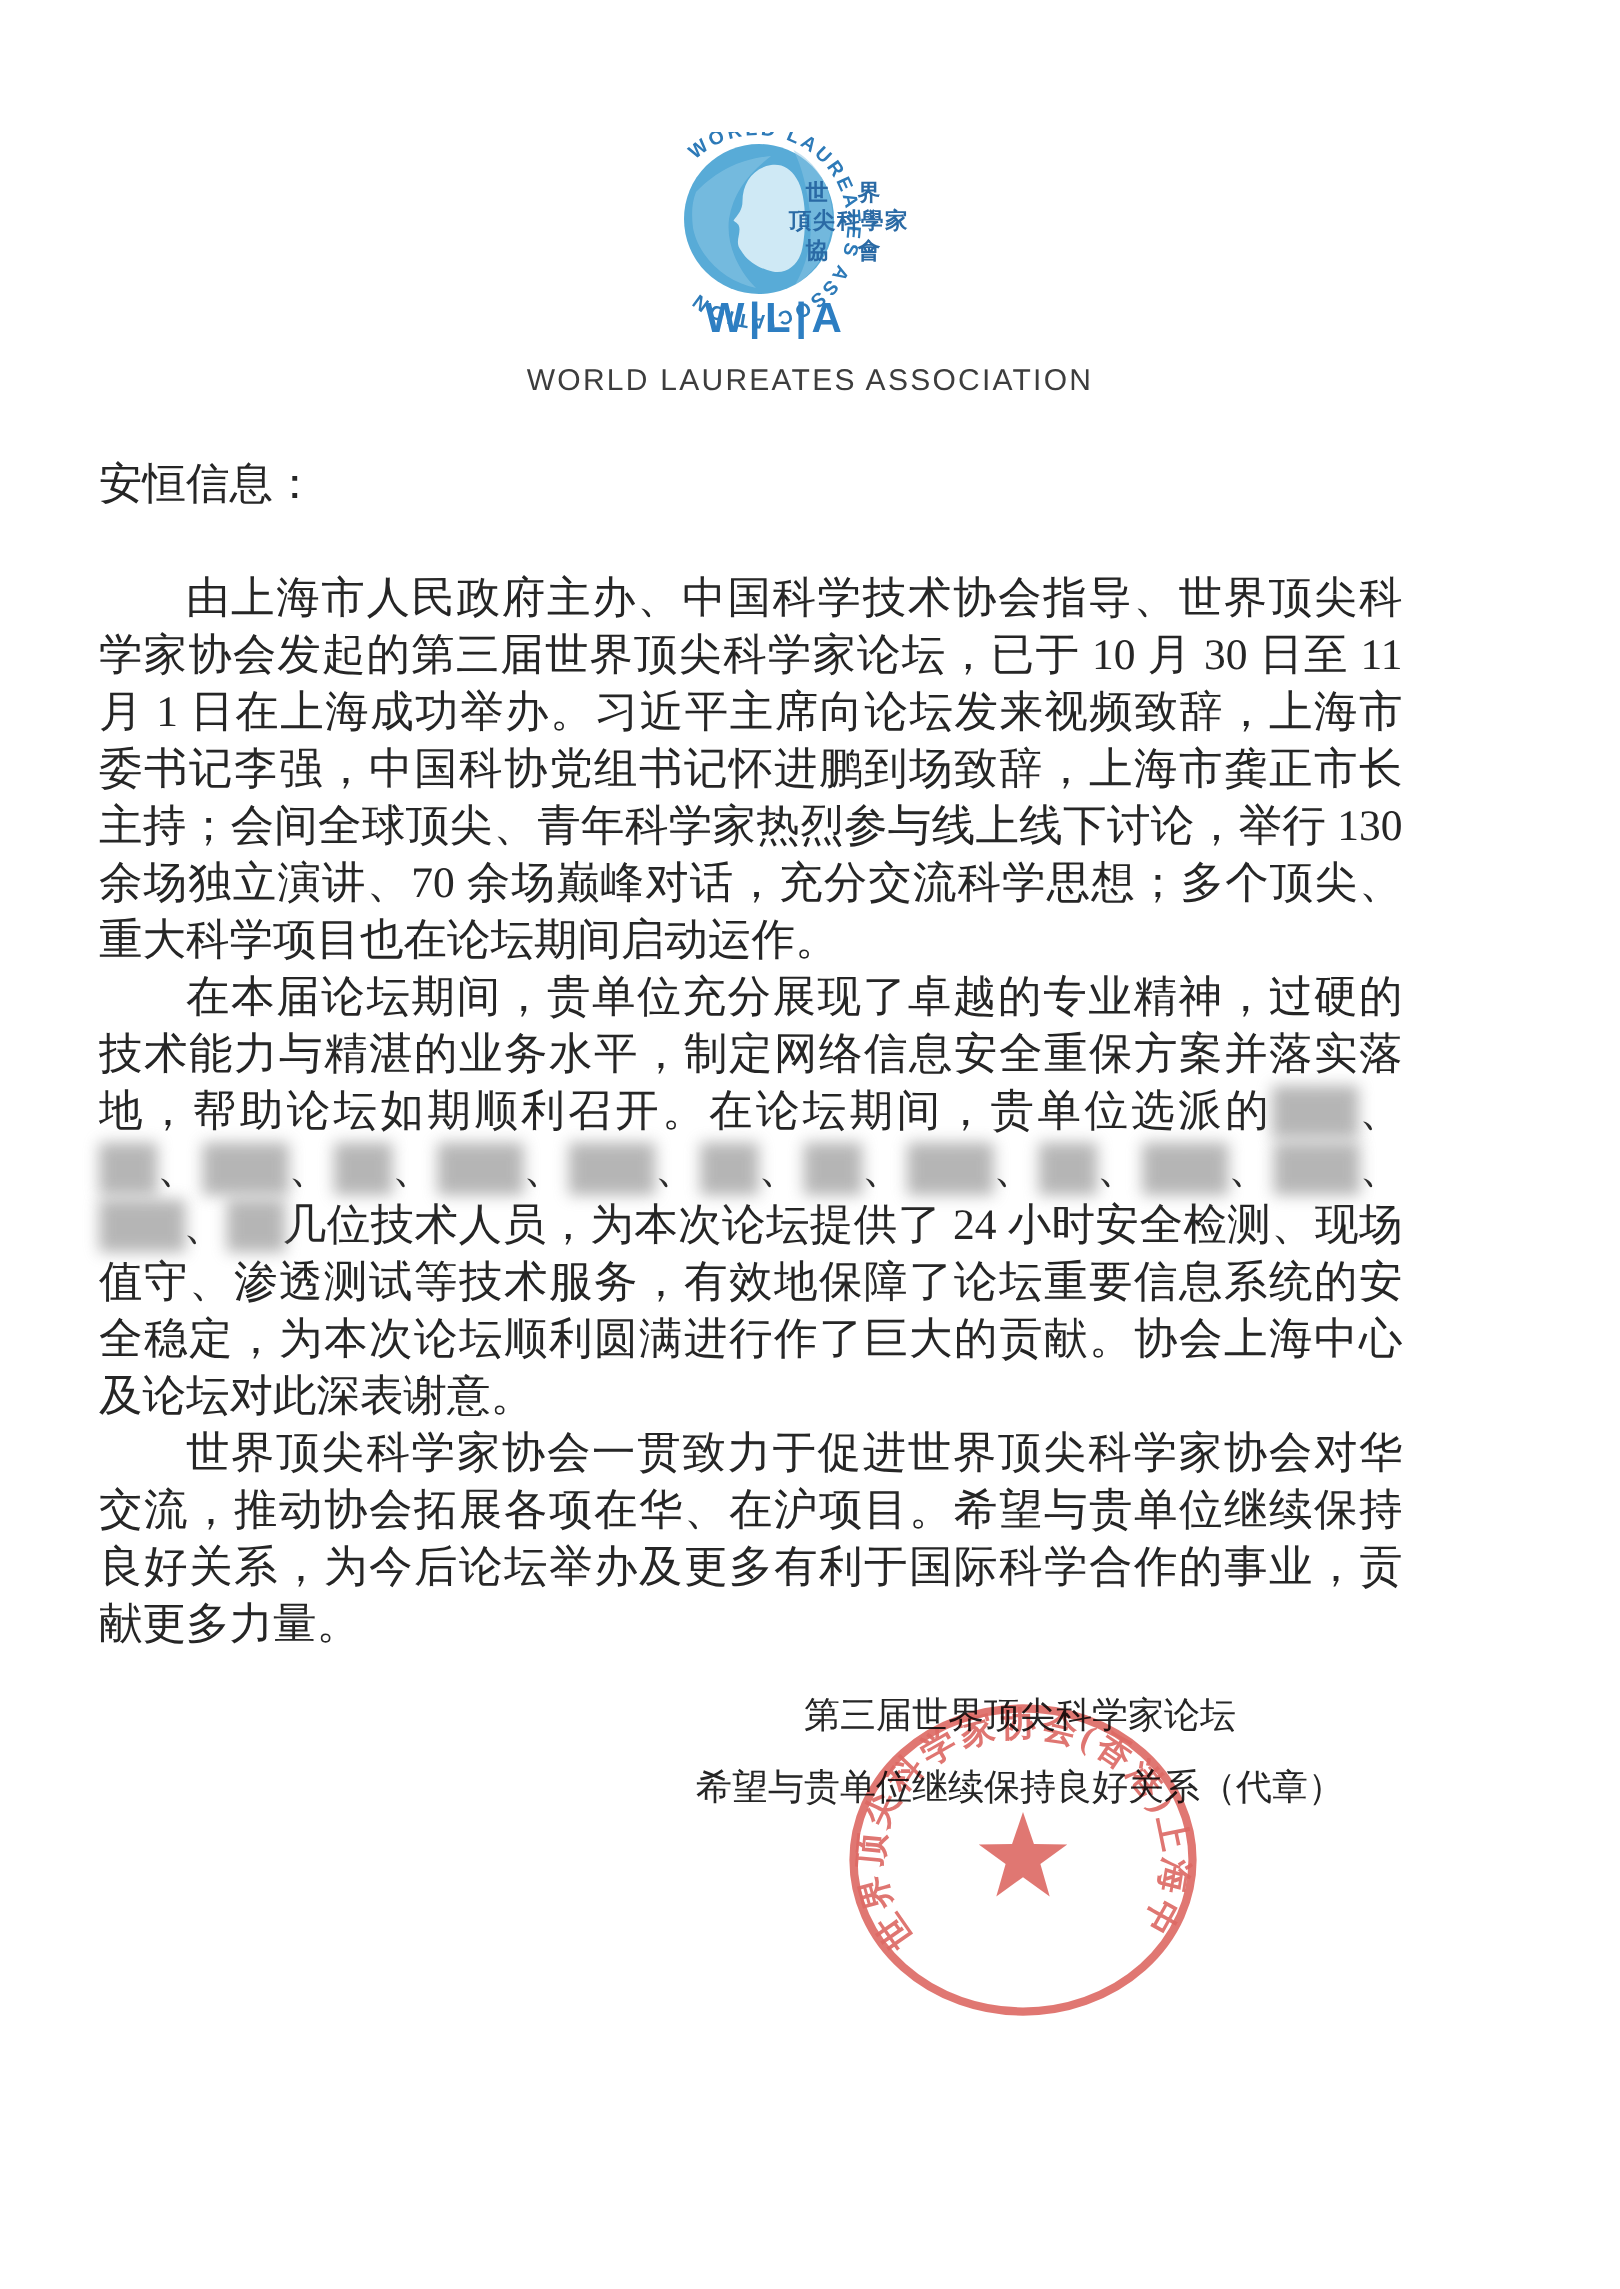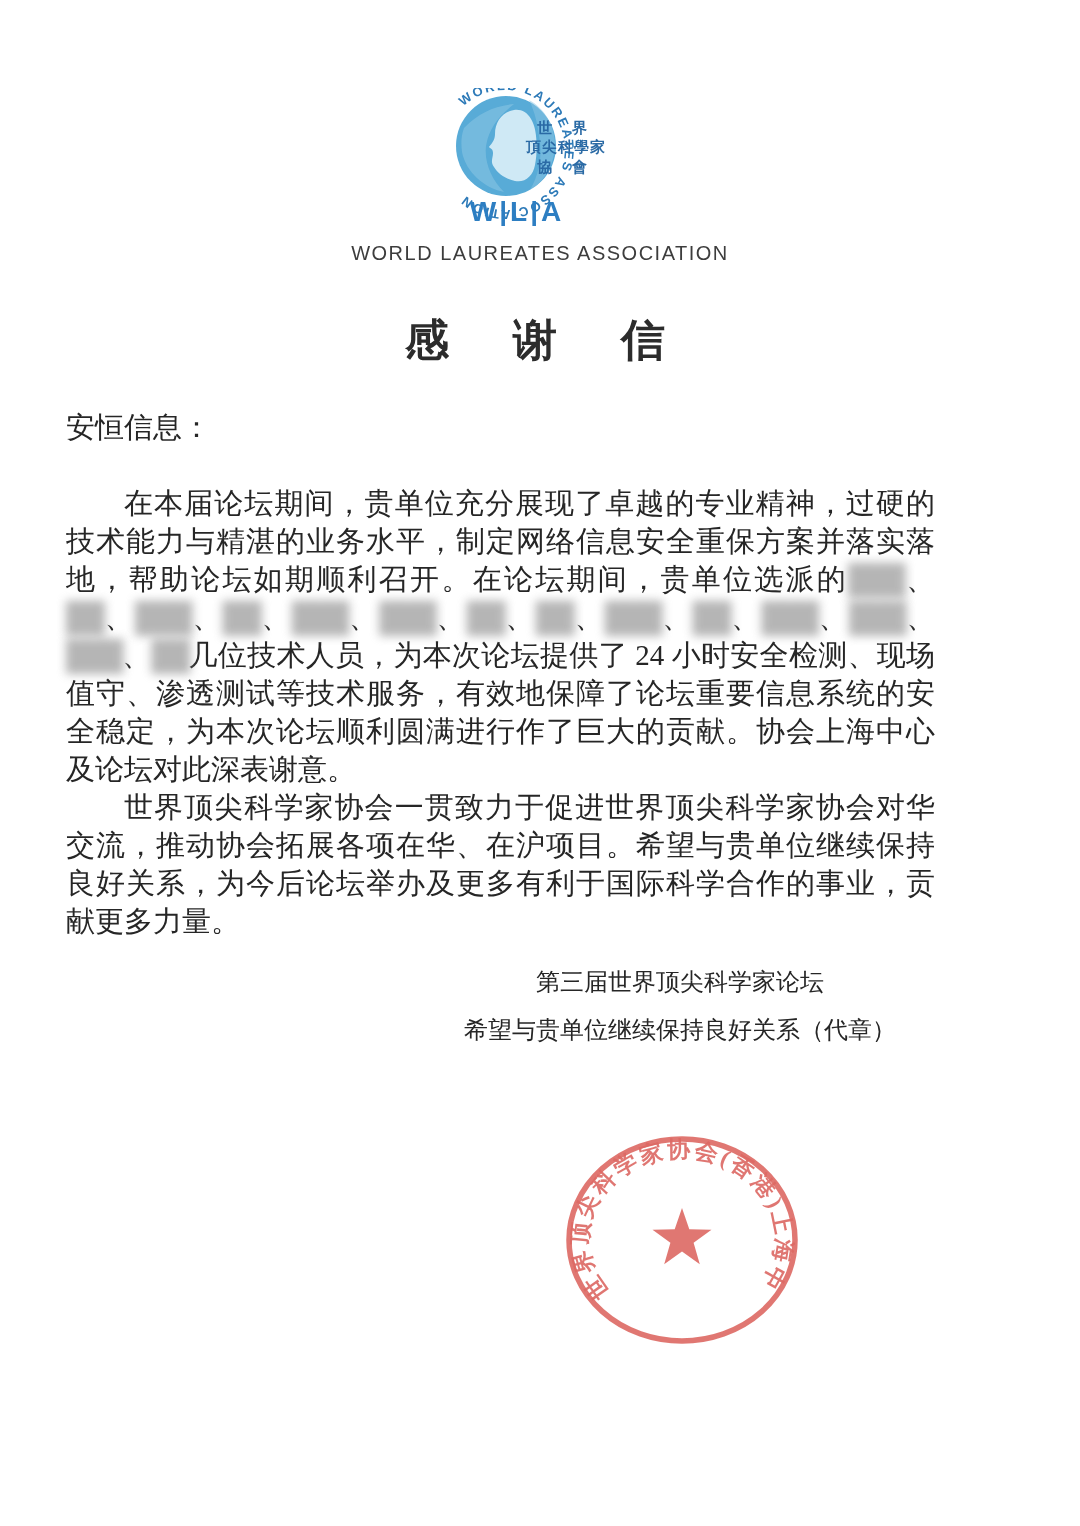--- a/index.html
+++ b/index.html
@@ -98,25 +98,25 @@
         <text x="132" y="45" text-anchor="middle" font-size="15" font-weight="bold" fill="#2a6aa5" letter-spacing="8">世 界</text>
         <text x="132" y="64" text-anchor="middle" font-size="15" font-weight="bold" fill="#2a6aa5" letter-spacing="1">頂尖科學家</text>
         <text x="132" y="84" text-anchor="middle" font-size="15" font-weight="bold" fill="#2a6aa5" letter-spacing="8">協 會</text>
 
         <text x="83" y="133" text-anchor="middle" font-family="Liberation Sans, DejaVu Sans, sans-serif" font-size="28" font-weight="bold" fill="#2d7ec2" letter-spacing="3">W|L|A</text>
       </svg>
     </div>
     <div class="org-name">WORLD LAUREATES ASSOCIATION</div>
   </div>
 
-  <h1 class="letter-title">感　谢　信</h1>
 
   <div class="body-block">
     <div class="salutation">安恒信息：</div>
 
+    <p class="para">由上海市人民政府主办、中国科学技术协会指导、世界顶尖科学家协会发起的第三届世界顶尖科学家论坛，已于 10 月 30 日至 11 月 1 日在上海成功举办。习近平主席向论坛发来视频致辞，上海市委书记李强，中国科协党组书记怀进鹏到场致辞，上海市龚正市长主持；会间全球顶尖、青年科学家热烈参与线上线下讨论，举行 130 余场独立演讲、70 余场巅峰对话，充分交流科学思想；多个顶尖、重大科学项目也在论坛期间启动运作。</p>
 
     <p class="para"><span>在本届论坛期间，贵单位充分展现了卓越的专业精神，过硬的技术能力与精湛的业务水平，制定网络信息安全重保方案并落实落地，帮助论坛如期顺利召开。在论坛期间，贵单位选派的</span><span><span class="redacted">███</span>、<span class="redacted">██</span>、<span class="redacted">███</span>、<span class="redacted">██</span>、<span class="redacted">███</span>、<span class="redacted">███</span>、<span class="redacted">██</span>、<span class="redacted">██</span>、<span class="redacted">███</span>、<span class="redacted">██</span>、<span class="redacted">███</span>、<span class="redacted">███</span>、<span class="redacted">███</span>、<span class="redacted">██</span></span><span>几位技术人员，为本次论坛提供了 24 小时安全检测、现场值守、渗透测试等技术服务，有效地保障了论坛重要信息系统的安全稳定，为本次论坛顺利圆满进行作了巨大的贡献。协会上海中心及论坛对此深表谢意。</span></p>
 
     <p class="para">世界顶尖科学家协会一贯致力于促进世界顶尖科学家协会对华交流，推动协会拓展各项在华、在沪项目。希望与贵单位继续保持良好关系，为今后论坛举办及更多有利于国际科学合作的事业，贡献更多力量。</p>
 
     <div class="signature">
       <div>第三届世界顶尖科学家论坛</div>
       <div>希望与贵单位继续保持良好关系（代章）</div>
     </div>
   </div>

